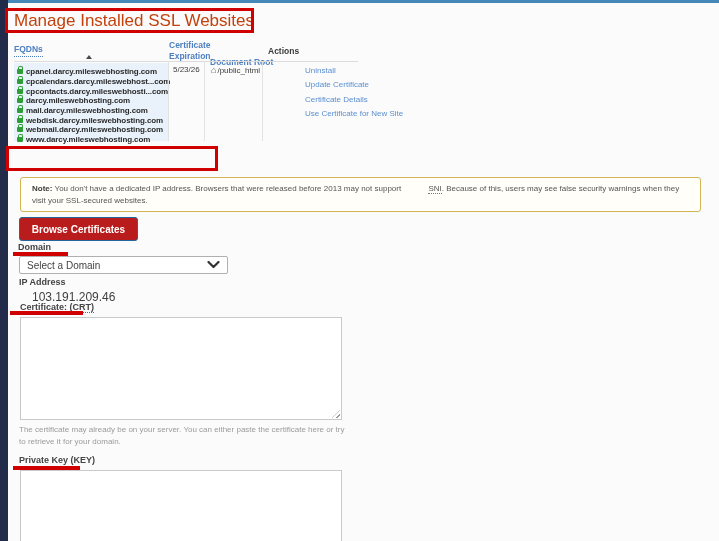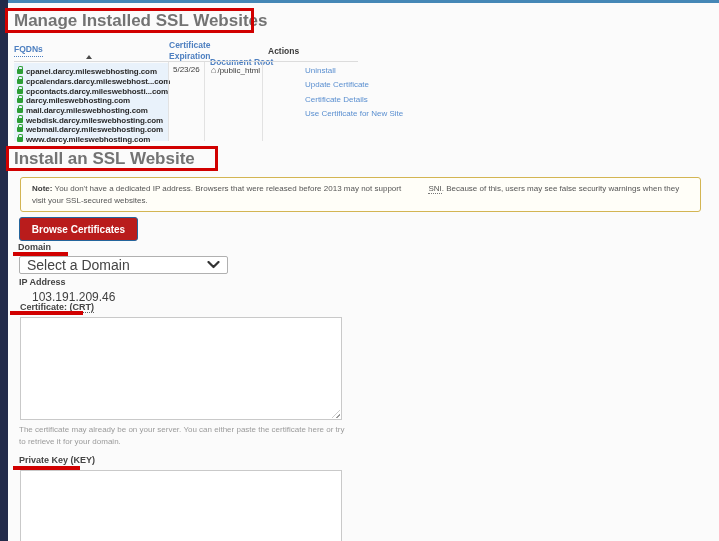--- a/index.html
+++ b/index.html
@@ -11,21 +11,21 @@
   .top-line{left:8px;top:0;width:711px;height:3px;background:#4587b6;}
   
   .red-box{border:3px solid #d10000;box-sizing:border-box;pointer-events:none;z-index:5;}
   .box1{left:5px;top:8px;width:249px;height:25px;}
   .box2{left:6px;top:146px;width:212px;height:25px;}
   .red-underline{height:4px;background:#d10000;z-index:5;}
   .u1{left:13px;top:252px;width:55px;}
   .u2{left:10px;top:311px;width:73px;}
   .u3{left:13px;top:466px;width:67px;}
   
-  .title{font-size:17px;font-weight:700;color:#737373;white-space:nowrap;}
+  .title{font-size:17px;font-weight:400;color:#c2410c;white-space:nowrap;}
   .t1{left:14px;top:11px;}
   .t2{left:14px;top:149px;}
   
   .th{font-size:8.5px;font-weight:bold;color:#4d7fc0;line-height:10.5px;}
   .th-fqdns{left:14px;top:44px;border-bottom:1px dotted #4d7fc0;padding-bottom:1px;cursor:pointer;}
   .th-certexp{left:169px;top:40px;width:46px;}
   .th-docroot{left:210px;top:57px;}
   .th-actions{left:268px;top:46px;color:#3b3b3b;}
   .sort-arrow{left:86px;top:55px;width:0;height:0;border-left:3px solid transparent;
               border-right:3px solid transparent;border-bottom:4px solid #4a4a4a;cursor:pointer;}
@@ -54,21 +54,21 @@
   
   .browse-btn{left:19px;top:217px;width:119px;height:24px;background:#b91c1c;border:1px solid #24659c;
               border-radius:3px;color:#fff;font-size:10px;font-weight:bold;
               font-family:"Liberation Sans",sans-serif;cursor:pointer;}
   .field-label{font-size:9px;font-weight:bold;color:#444;white-space:nowrap;}
   .dotted{border-bottom:1px dotted #666;padding-bottom:0px;cursor:help;}
   .domain-label{left:18px;top:242px;}
   .select{left:19px;top:256px;width:209px;height:18px;box-sizing:border-box;background:#fff;
           border:1px solid #b0b0b0;border-radius:2px;display:flex;align-items:center;
           padding:0 7px;cursor:pointer;}
-  .select-text{flex:1;font-size:14px;color:#444;}
+  .select-text{flex:1;font-size:10px;color:#444;}
   .ip-label{left:19px;top:277px;}
   .ip-value{left:32px;top:290px;font-size:12px;color:#3f3f3f;}
   .cert-label{left:20px;top:302px;}
   .ta{position:absolute;left:20px;width:322px;box-sizing:border-box;background:#fff;
       border:1px solid #c9c9c9;resize:none;font-family:"Liberation Mono",monospace;font-size:9px;}
   .cert-ta{top:317px;height:103px;}
   .pk-ta{top:470px;height:90px;}
   .grip{left:332px;top:410px;width:8px;height:8px;pointer-events:auto;cursor:nwse-resize;
         background:repeating-linear-gradient(-45deg,transparent 0 2px,#9a9a9a 2px 3px);
         clip-path:polygon(100% 0,100% 100%,0 100%);}
@@ -135,21 +135,20 @@
     <span class="home-icon">⌂</span><span>/public_html</span>
   </div>
   <div class="abs actions-cell">
       <a class="action-link" href="#">Uninstall</a>
       <a class="action-link" href="#">Update Certificate</a>
       <a class="action-link" href="#">Certificate Details</a>
       <a class="action-link" href="#">Use Certificate for New Site</a>
     </div>
 
   <div class="abs red-box box2"></div>
-  <div class="abs title t2">Install an SSL Website</div>
 
   <div class="abs note-box"><span class="note-label">Note:</span><span> You don't have a dedicated IP address. Browsers that were released before 2013 may not support </span><span class="sni">SNI</span><span>. Because of this, users may see false security warnings when they visit your SSL-secured websites.</span></div>
 
   <button class="abs browse-btn">Browse Certificates</button>
 
   <div class="abs field-label dotted domain-label">Domain</div>
   <div class="abs red-underline u1"></div>
   <div class="abs select">
     <span class="select-text">Select a Domain</span>
     <svg width="13" height="8" viewBox="0 0 13 8">

